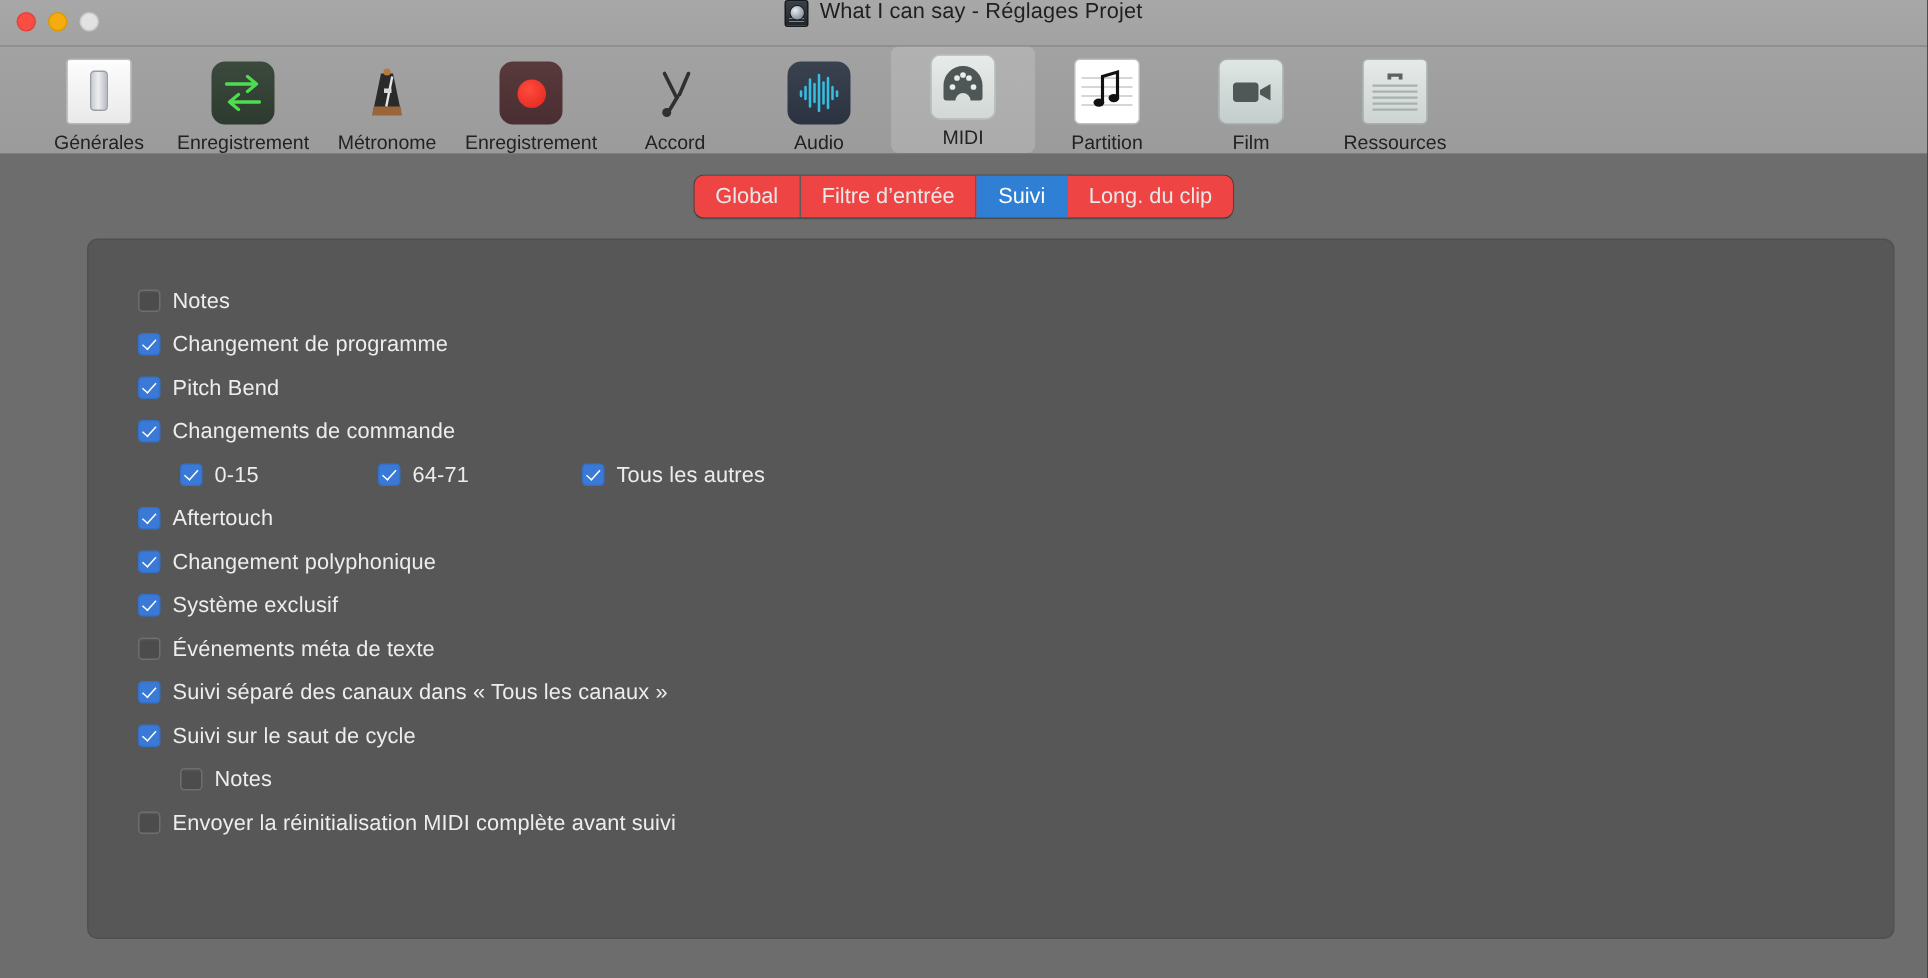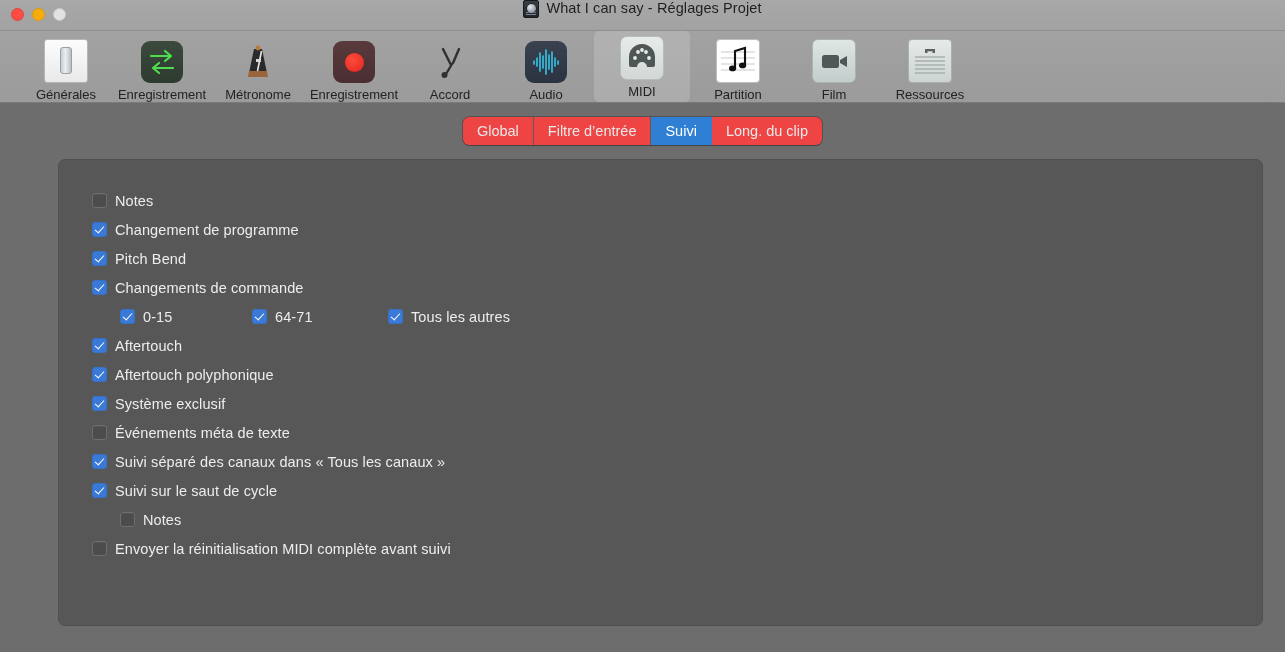--- a/index.html
+++ b/index.html
@@ -519,21 +519,21 @@
         <div class="row">
           <label class="cb-label">
             <span class="cb on"></span>
             <span class="lbl">Aftertouch</span>
           </label>
         </div>
 
         <div class="row">
           <label class="cb-label">
             <span class="cb on"></span>
-            <span class="lbl">Aftertouch polyphonique</span>
+            <span class="lbl">Changement polyphonique</span>
           </label>
         </div>
 
         <div class="row">
           <label class="cb-label">
             <span class="cb on"></span>
             <span class="lbl">Système exclusif</span>
           </label>
         </div>
 

